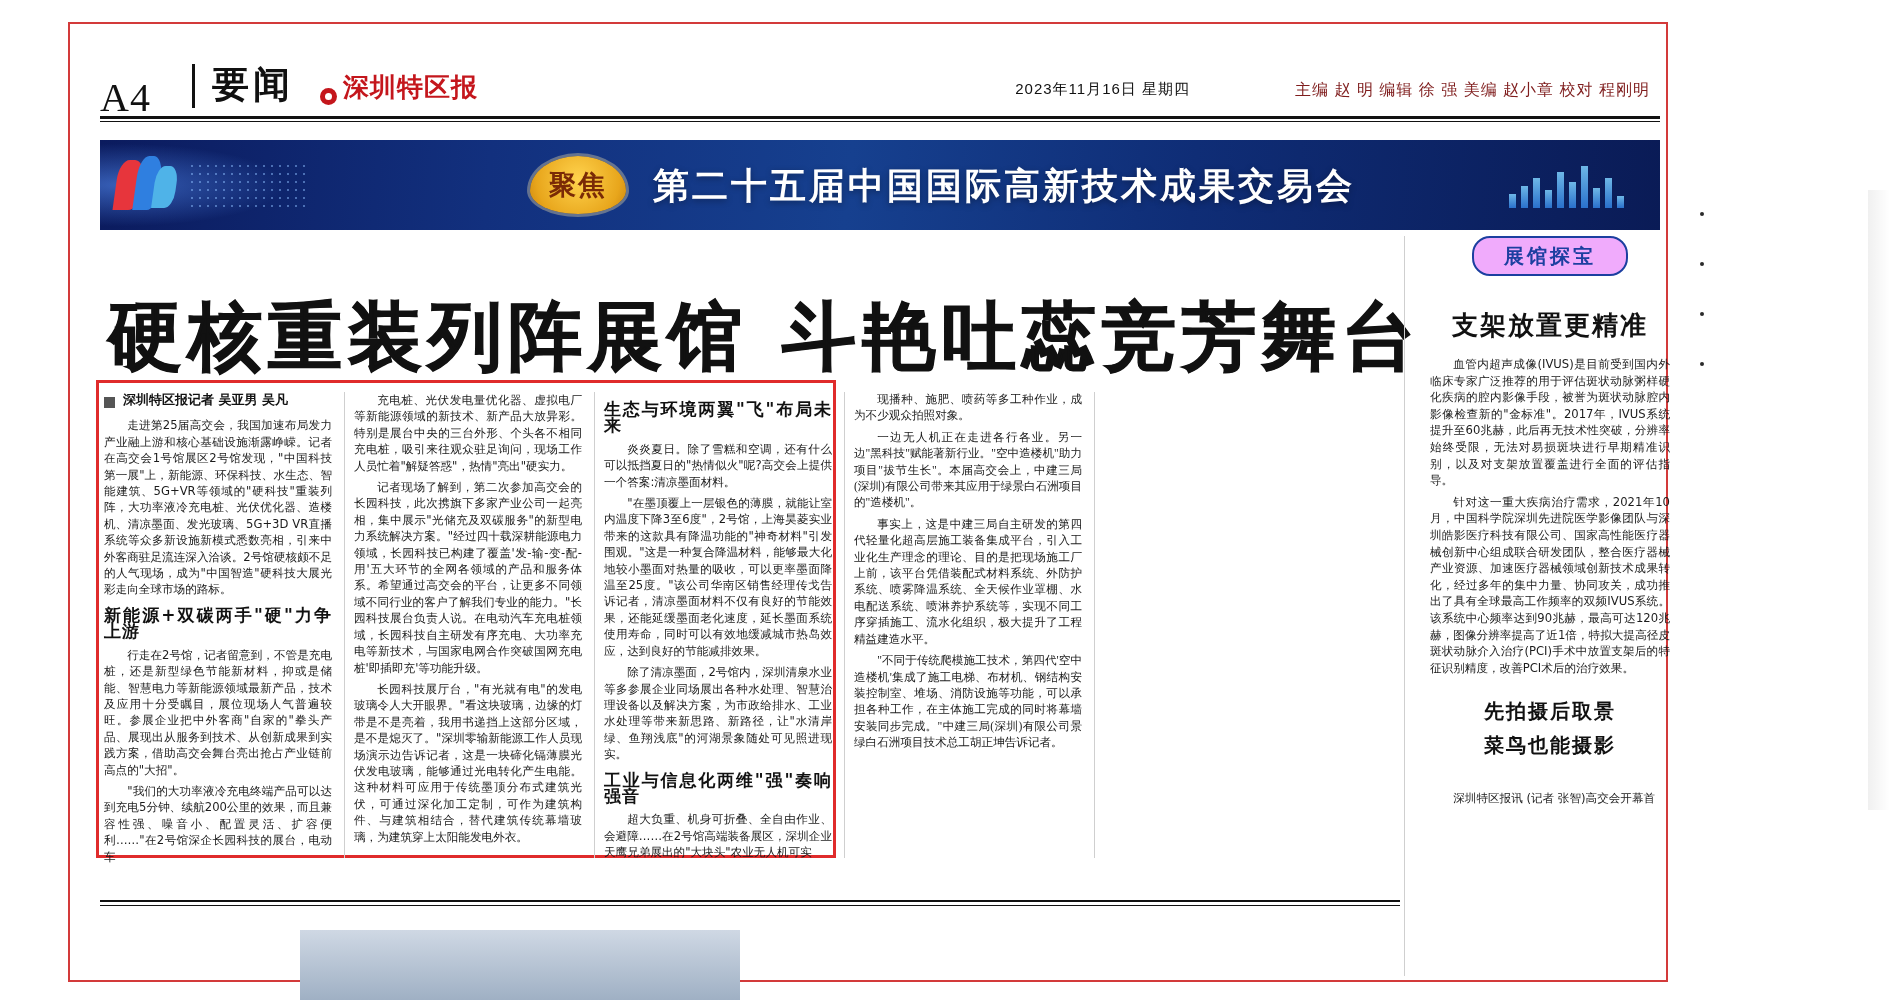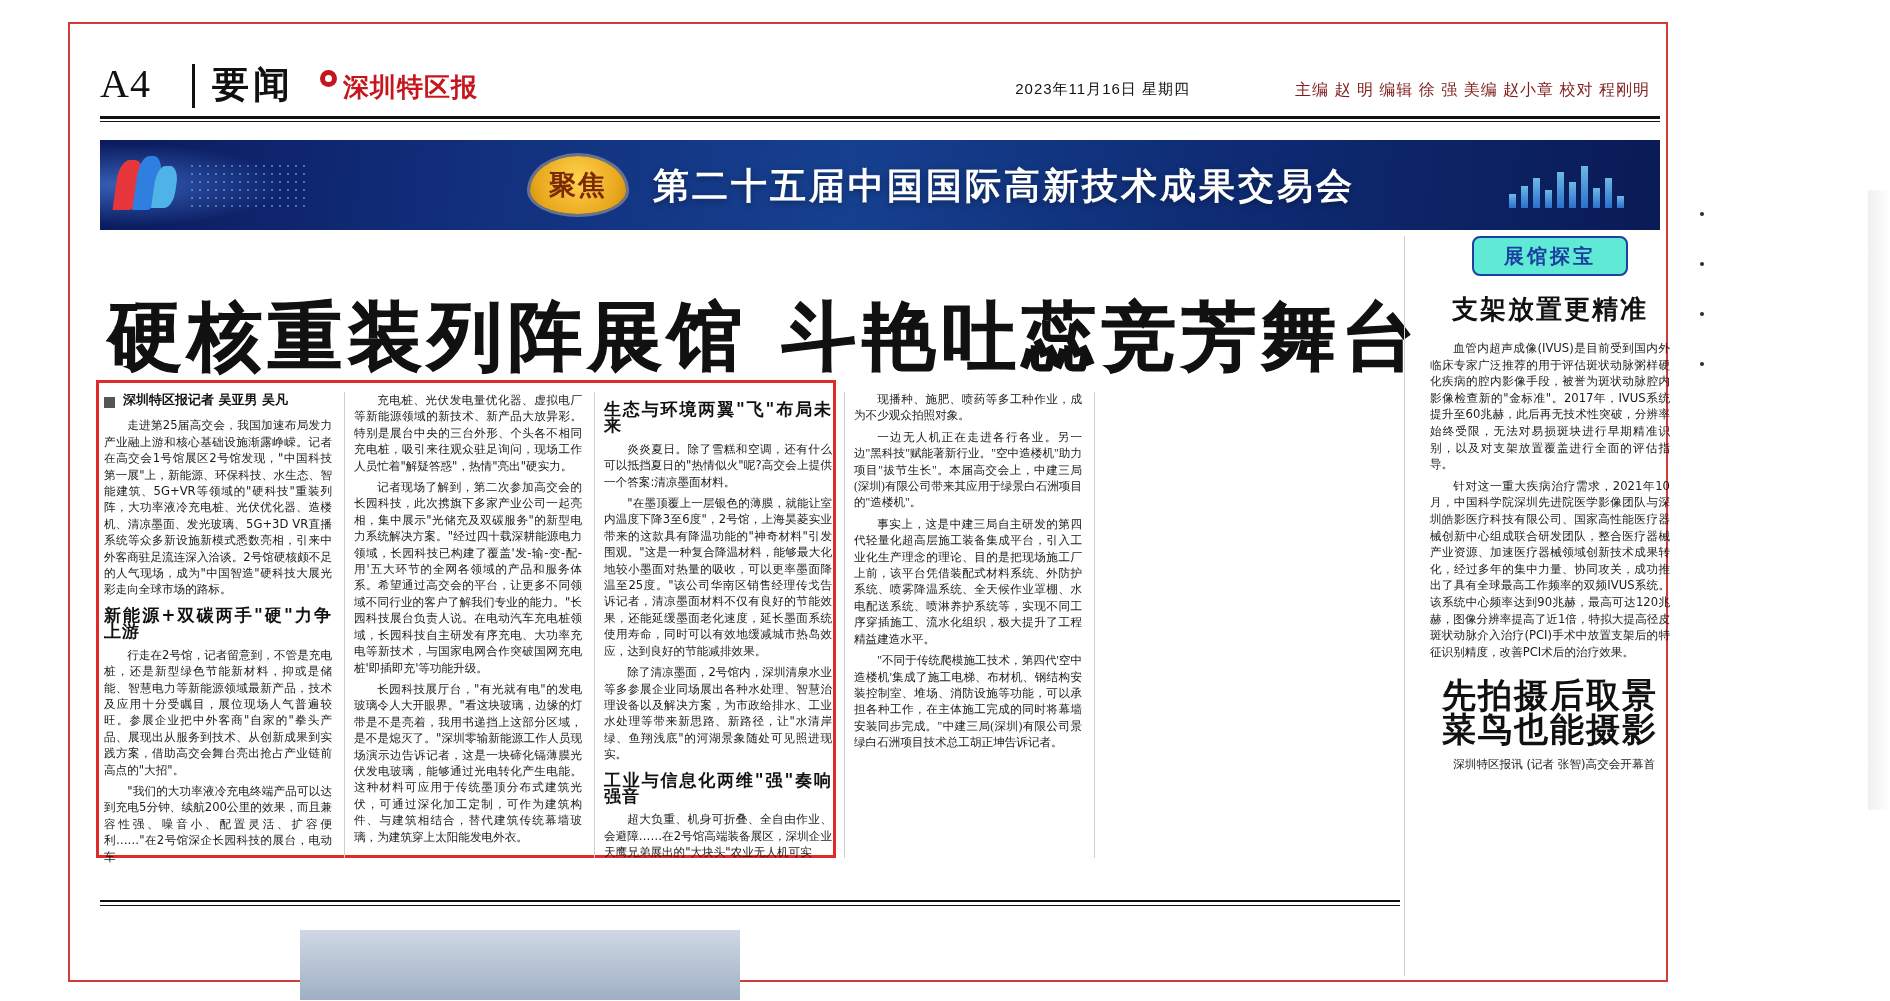--- a/index.html
+++ b/index.html
@@ -2,24 +2,24 @@
 <html><head>
 <meta charset="utf-8">
 <style>
   html,body{margin:0;padding:0;background:#ffffff;}
   body{width:1890px;height:1001px;overflow:hidden;font-family:"Liberation Sans","DejaVu Sans",sans-serif;}
   .page{position:relative;width:1890px;height:1001px;background:#fff;box-sizing:border-box;}
   .page-frame{position:absolute;left:68px;top:22px;width:1600px;height:960px;border:2px solid #d33a3a;box-sizing:border-box;}
 
   
   .masthead{position:absolute;left:100px;top:58px;width:1560px;height:60px;}
-  .folio{position:absolute;left:0;top:2px;font-size:40px;color:#111;font-family:"Liberation Serif","DejaVu Serif",serif;letter-spacing:1px;}
+  .folio{position:absolute;left:0;top:16px;font-size:40px;color:#111;font-family:"Liberation Serif","DejaVu Serif",serif;letter-spacing:1px;}
   .vbar{position:absolute;left:92px;top:6px;width:3px;height:44px;background:#111;}
   .section-name{position:absolute;left:112px;top:2px;font-size:37px;font-weight:bold;color:#111;letter-spacing:4px;font-family:"DejaVu Sans",sans-serif;}
-  .paper-logo{position:absolute;left:220px;top:12px;display:flex;align-items:flex-start;gap:6px;}
+  .paper-logo{position:absolute;left:220px;top:12px;display:flex;align-items:flex-end;gap:6px;}
   .paper-logo .dot{width:17px;height:17px;border-radius:50%;background:#c4161c;position:relative;}
   .paper-logo .dot:after{content:"";position:absolute;left:5px;top:5px;width:7px;height:7px;border-radius:50%;background:#fff;}
   .paper-logo .pname{font-size:26px;font-weight:bold;color:#c4161c;letter-spacing:1px;font-family:"DejaVu Sans",sans-serif;}
   .rule-top{position:absolute;left:100px;top:116px;width:1560px;height:3px;background:#111;}
   .rule-top2{position:absolute;left:100px;top:121px;width:1560px;height:1px;background:#111;}
   .date-line{position:absolute;right:470px;top:22px;font-size:15px;color:#111;letter-spacing:1px;white-space:nowrap;}
   .credits{position:absolute;right:10px;top:22px;font-size:16px;color:#7f1d1d;letter-spacing:1px;white-space:nowrap;}
 
   
   .banner{position:absolute;left:100px;top:140px;width:1560px;height:90px;
@@ -63,29 +63,29 @@
   .subhead{font-size:17px;font-weight:bold;color:#111;letter-spacing:1px;margin:9px 0 7px 0;text-indent:0;
     font-family:"DejaVu Sans",sans-serif;}
   .c1{left:0;}
   .c2{left:250px;}
   .c3{left:500px;}
   .c4{left:750px;font-family:Liberation Serif, serif;}
   .vsep{position:absolute;top:0;width:1px;height:466px;background:#cfcfcf;}
 
   
   .rail{position:absolute;left:1430px;top:236px;width:240px;}
-  .rail-badge{width:152px;height:36px;margin:0 auto 16px auto;border:2px solid #1c3fa0;border-radius:8px;
-    display:flex;align-items:center;justify-content:center;background:#5eead4;}
+  .rail-badge{width:152px;height:36px;margin:0 auto 32px auto;border:2px solid #1c3fa0;border-radius:18px;
+    display:flex;align-items:center;justify-content:center;background:#f0abfc;}
   .rail-badge span{font-size:20px;font-weight:bold;color:#1c3fa0;letter-spacing:3px;font-family:"DejaVu Sans",sans-serif;}
   .rail-title{text-align:center;font-size:26px;font-weight:bold;color:#111;line-height:34px;letter-spacing:2px;
     font-family:"DejaVu Sans",sans-serif;margin-bottom:14px;}
   .rail-body{font-size:11.6px;line-height:16.6px;color:#1b1b1b;text-align:justify;font-family:"DejaVu Sans",sans-serif;}
   .rail-body p{margin:0 0 5px 0;text-indent:2em;}
-  .rail-title2{text-align:center;font-size:34px;font-weight:bold;color:#111;line-height:34px;letter-spacing:2px;
-    font-family:"DejaVu Sans",sans-serif;margin:18px 0 10px 0;}
+  .rail-title2{text-align:center;font-size:20px;font-weight:bold;color:#111;line-height:34px;letter-spacing:2px;
+    font-family:"DejaVu Sans",sans-serif;margin:18px 0 28px 0;}
   .rail-sep{position:absolute;left:1404px;top:236px;width:1px;height:740px;background:#cfcfcf;}
   .rail-dots{position:absolute;left:1700px;top:212px;width:10px;}
   .rail-dots i{display:block;width:4px;height:4px;border-radius:50%;background:#2b2b2b;margin-bottom:46px;}
 
   
   .bottom-rule{position:absolute;left:100px;top:900px;width:1300px;height:2px;background:#111;}
   .bottom-rule2{position:absolute;left:100px;top:905px;width:1300px;height:1px;background:#111;}
   .bottom-photo{position:absolute;left:300px;top:930px;width:440px;height:70px;
     background:linear-gradient(180deg,#cfd8e4,#9fb0c4);}
   .pagefold{position:absolute;right:0;top:190px;width:22px;height:620px;background:linear-gradient(90deg,rgba(0,0,0,.06),rgba(0,0,0,0));}

